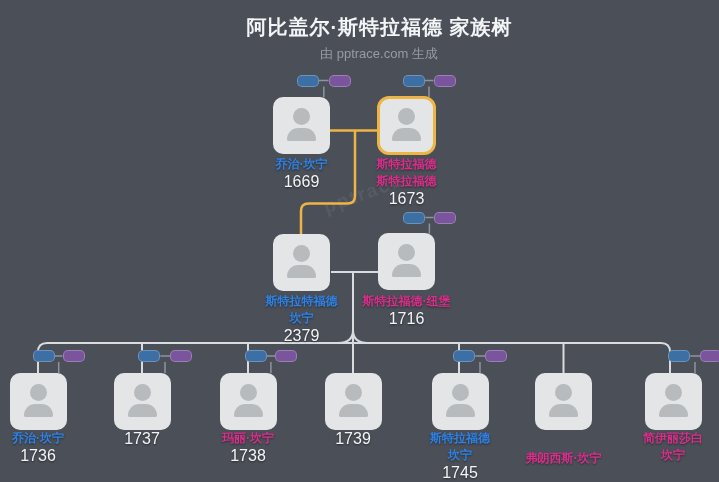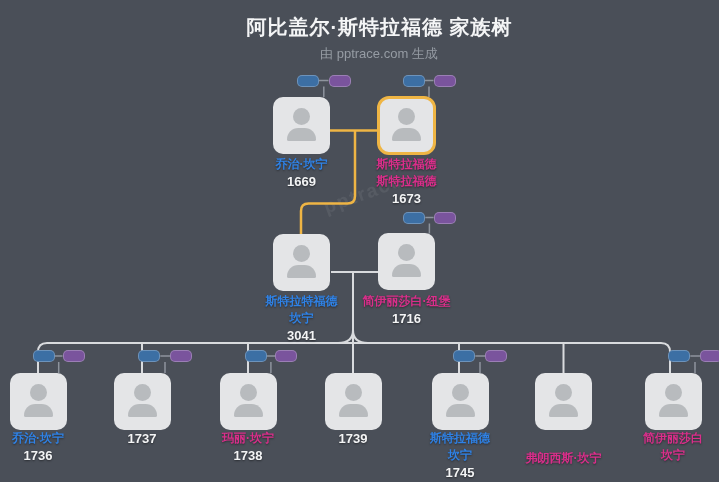--- a/index.html
+++ b/index.html
@@ -26,21 +26,21 @@
   .card.highlight{width:59px;height:59px;border:3px solid var(--highlight-color);border-radius:12px;}
   .card .head{left:20px;top:11px;width:17px;height:17px;border-radius:50%;background:var(--avatar-color);}
   .card .body{left:14px;top:31px;width:29px;height:13px;border-radius:14px 14px 2px 2px;background:var(--avatar-color);}
   .card.highlight .head{left:18px;top:9px;}
   .card.highlight .body{left:12px;top:29px;}
   .label{width:130px;text-align:center;z-index:4;text-shadow:0 1px 2px rgba(0,0,0,0.45);}
   .label div{position:static;line-height:17px;}
   .label .nm{font-size:12px;font-weight:bold;}
   .label.male .nm{color:var(--male-name-color);}
   .label.female .nm{color:var(--female-name-color);}
-  .label .yr{font-size:13px;font-weight:700;color:var(--year-color);}
+  .label .yr{font-size:16px;font-weight:400;color:var(--year-color);}
 </style>
 </head>
 <body>
 
 <div class="stage">
 
   <div class="title">阿比盖尔·斯特拉福德 家族树</div>
   <div class="subtitle">由 pptrace.com 生成</div>
   <div class="watermark">pptrace</div>
 
@@ -139,24 +139,24 @@
     <div class="yr">1669</div>
   </div>
   <div class="label female" style="left:341.5px;top:156px">
     <div class="nm">斯特拉福德</div>
     <div class="nm">斯特拉福德</div>
     <div class="yr">1673</div>
   </div>
   <div class="label male" style="left:236.5px;top:293px">
     <div class="nm">斯特拉特福德</div>
     <div class="nm">坎宁</div>
-    <div class="yr">3041</div>
+    <div class="yr">2379</div>
   </div>
   <div class="label female" style="left:341.5px;top:293px">
-    <div class="nm">简伊丽莎白·纽堡</div>
+    <div class="nm">斯特拉福德·纽堡</div>
     <div class="nm"></div>
     <div class="yr">1716</div>
   </div>
   <div class="label male" style="left:-27px;top:430px">
     <div class="nm">乔治·坎宁</div>
     <div class="nm"></div>
     <div class="yr">1736</div>
   </div>
   <div class="label male" style="left:77px;top:430px">
     <div class="nm"></div>

